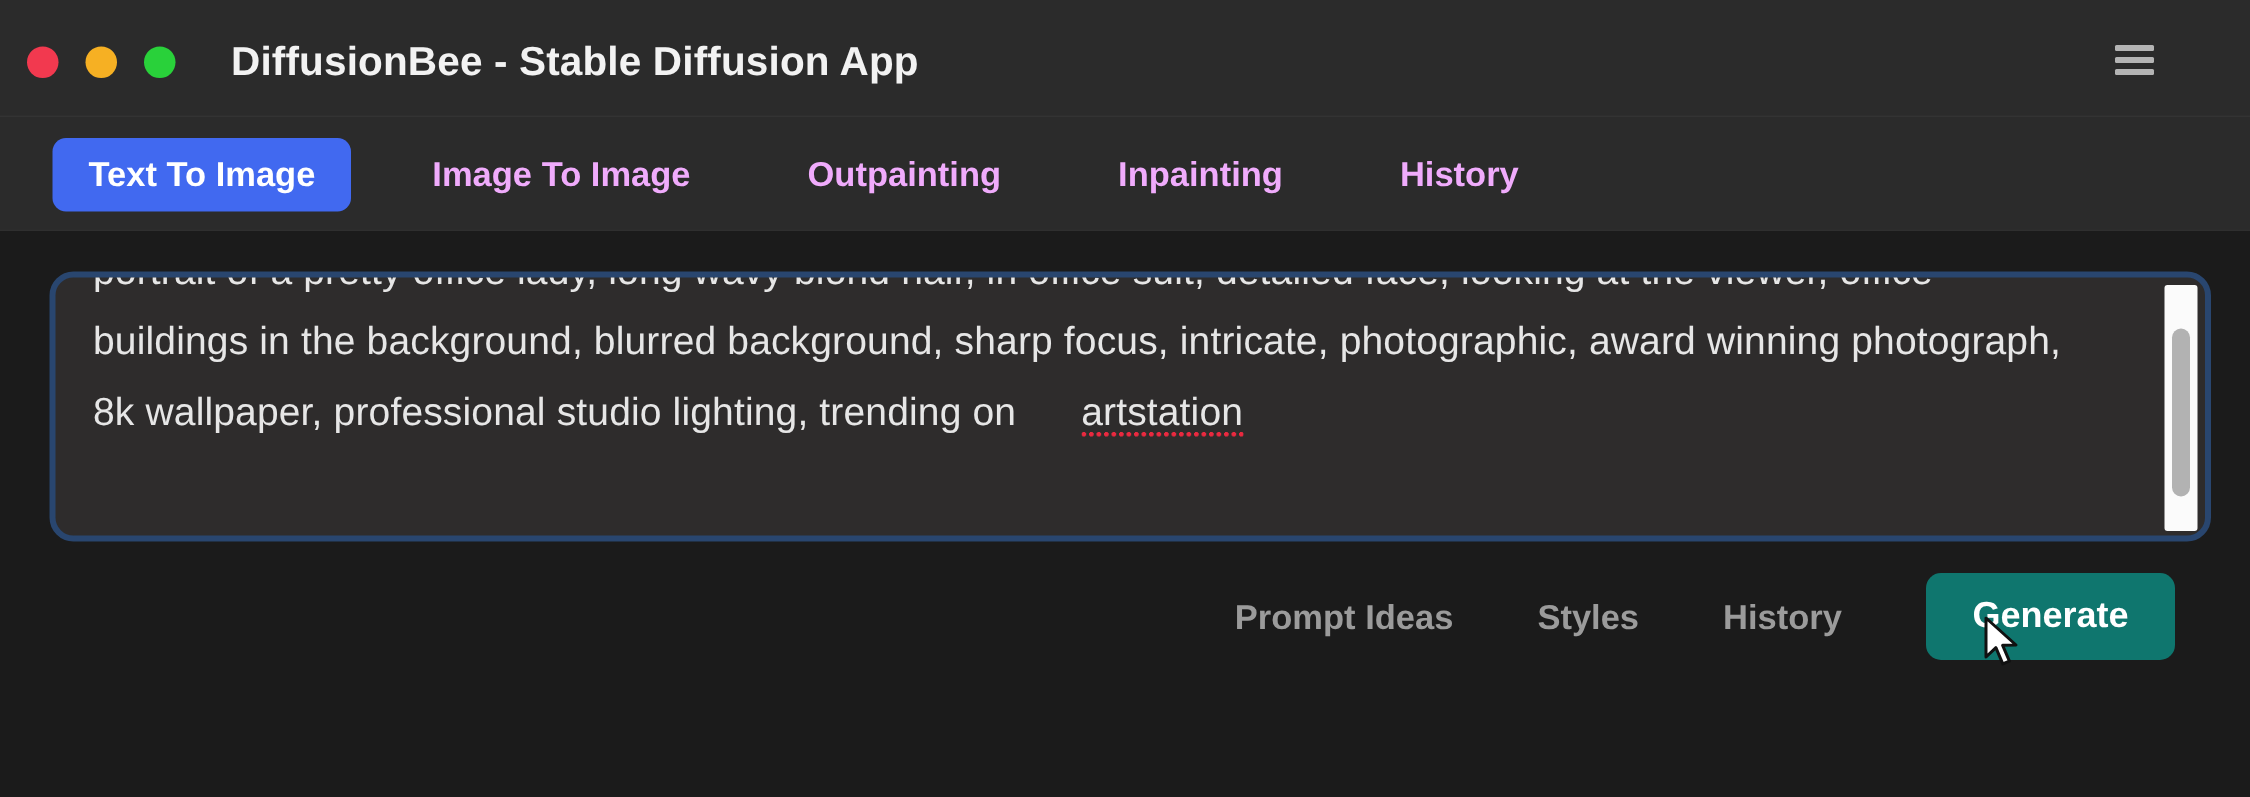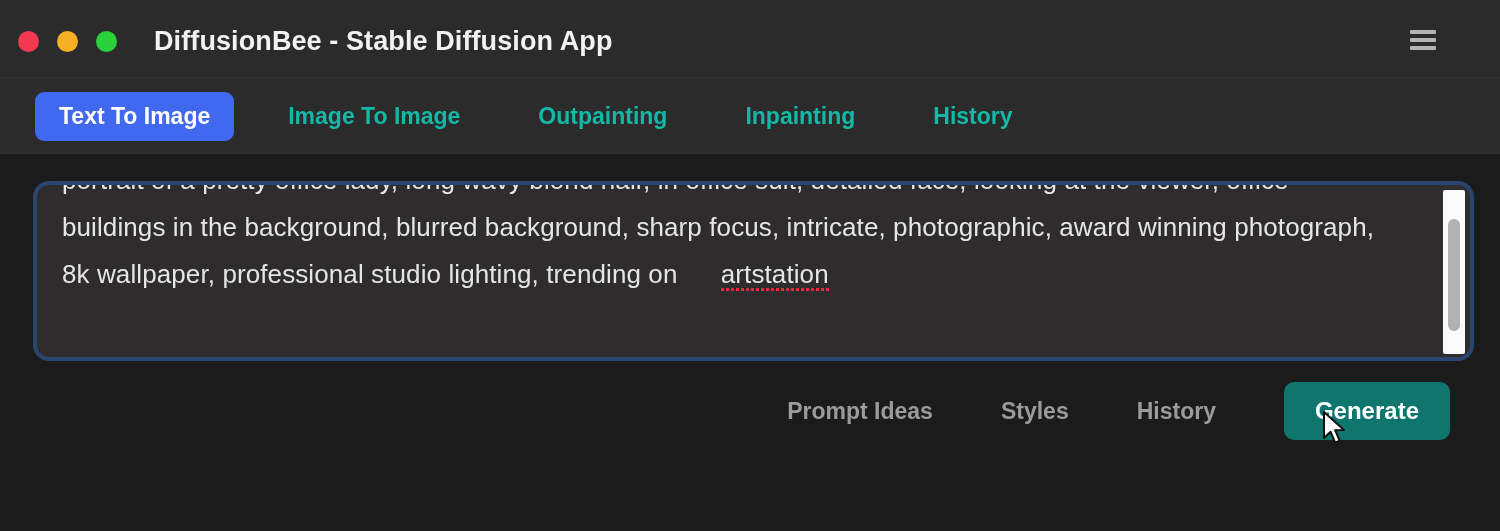--- a/index.html
+++ b/index.html
@@ -93,21 +93,21 @@
     left: 35px;
     top: 0;
     height: 76px;
     display: flex;
     align-items: center;
     gap: 12px;
   }
   .tab {
     font-size: 23px;
     font-weight: bold;
-    color: #14b8a6;
+    color: #f0abfc;
     padding: 11px 24px;
     border-radius: 9px;
     white-space: nowrap;
     cursor: pointer;
     margin-right: 18px;
   }
   .tab.active {
     background: #4169f0;
     color: #ffffff;
   }
@@ -172,21 +172,21 @@
     border-radius: 6px;
   }
 
   
   .actions {
     position: absolute;
     right: 50px;
     top: 228px;
     display: flex;
     align-items: center;
-    gap: 12px;
+    gap: 0;
   }
   .action-link {
     font-size: 23px;
     font-weight: bold;
     color: #9b9b9b;
     white-space: nowrap;
     cursor: pointer;
     margin-right: 56px;
   }
   .generate-btn {

